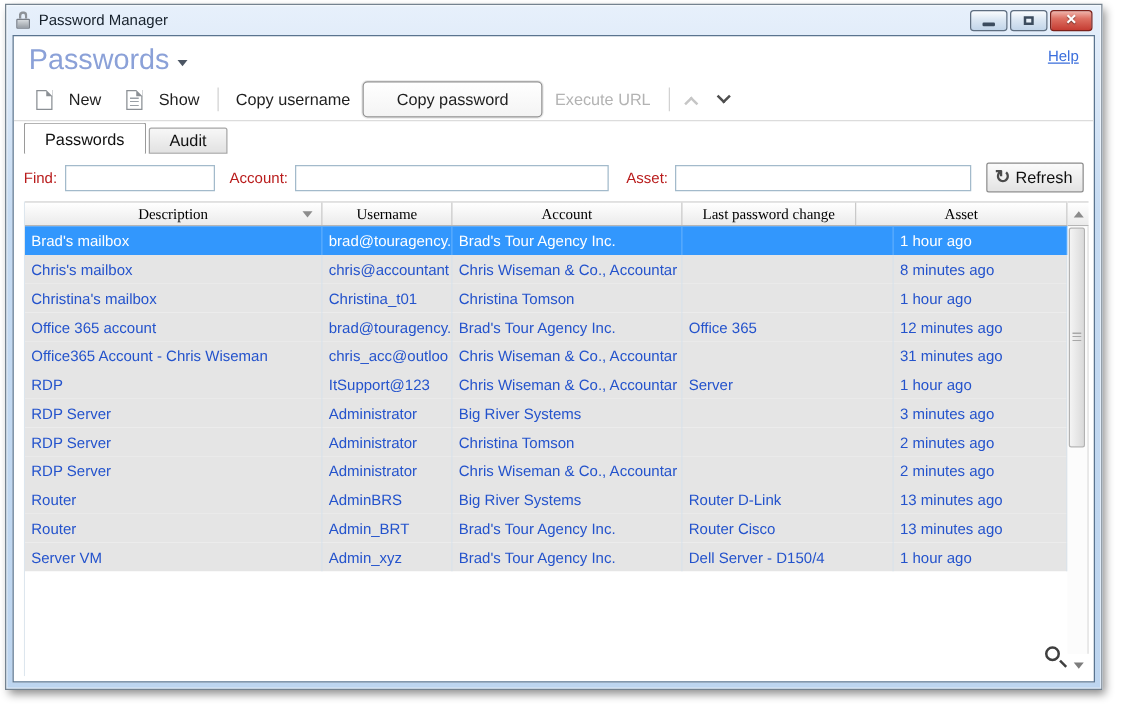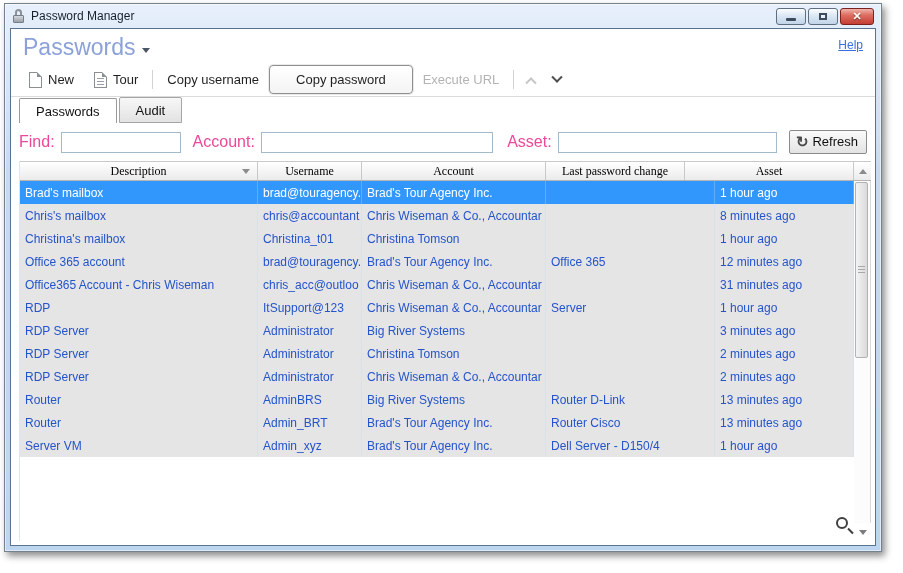--- a/index.html
+++ b/index.html
@@ -48,42 +48,42 @@
     display:flex; flex-direction:column; overflow:hidden; position:relative;
   }
 
   .page-header { display:flex; align-items:flex-start; padding:5px 12px 2px 12px; }
   .page-title { font-size:23px; color:#8ba1d8; letter-spacing:0px; display:flex; align-items:center; cursor:default;}
   .page-title .drop { width:0; height:0; border-left:4px solid transparent; border-right:4px solid transparent; border-top:5px solid #4b5563; margin-left:7px; margin-top:6px;}
   .help-link { margin-left:auto; font-size:12px; color:#3a6edc; text-decoration:underline; margin-top:4px; cursor:pointer;}
 
   
   .toolbar { display:flex; align-items:center; height:34px; padding:0 8px; border-bottom:1px solid #dcdcdc; }
-  .tb-item { display:flex; align-items:center; gap:6px; font-size:13px; color:#1f1f1f; padding:4px 10px; cursor:pointer;}
+  .tb-item { display:flex; align-items:center; gap:13px; font-size:13px; color:#1f1f1f; padding:4px 10px; cursor:pointer;}
   .tb-item.disabled { color:#b3b3b3; cursor:default;}
   .tb-sep { width:1px; height:19px; background:#d2d2d2; margin:0 4px;}
   .tb-outlined { border:1px solid #8f8f8f; border-radius:4px; padding:6px 26px; background:linear-gradient(#ffffff,#f4f4f4); box-shadow:0 0 0 1px #eaeaea;}
   .doc-icon { width:13px; height:16px; background:#fff; border:1px solid #8a8f94; position:relative;}
   .doc-icon::after { content:''; position:absolute; top:-1px; right:-1px; width:0; height:0; border-style:solid; border-width:0 5px 5px 0; border-color:#fff #fff #8a8f94 #fff;}
   .doc-icon.lines::before { content:''; position:absolute; left:2px; right:2px; top:5px; height:8px;
     background:repeating-linear-gradient(#9aa0a6 0 1px, transparent 1px 3px);}
   .chev { width:8px; height:8px; border-right:2px solid #4e4e4e; border-bottom:2px solid #4e4e4e; display:inline-block;}
   .chev.up { transform:rotate(-135deg) translate(-2px,-2px); border-color:#c6c6c6;}
   .chev.down { transform:rotate(45deg) translate(-2px,-2px);}
   .chev-btn { padding:4px 9px; display:flex; align-items:center;}
 
   
   .tabstrip { display:flex; align-items:flex-end; height:26px; padding-left:8px; }
   .tab { font-size:13px; color:#111; padding:0 16px; display:flex; align-items:center; cursor:pointer;}
   .tab.active { background:#fff; border:1px solid #9a9a9a; border-bottom:none; height:25px; border-radius:2px 2px 0 0; position:relative; z-index:2;}
-  .tab.inactive { background:linear-gradient(#f7f7f7,#e2e2e2); border:1px solid #a5a5a5; height:26px; margin-left:2px; border-radius:2px 2px 0 0;justify-content:center;}
+  .tab.inactive { background:linear-gradient(#f7f7f7,#e2e2e2); border:1px solid #a5a5a5; height:21px; margin-left:2px; border-radius:2px 2px 0 0;justify-content:center;}
 
   
   .filterbar { display:flex; align-items:center; padding:7px 8px 6px 8px; gap:6px; }
-  .filterbar label { font-size:16px; color:#ec4899; }
+  .filterbar label { font-size:12px; color:#b91c1c; }
   .filterbar input { height:21px; border:1px solid #a3bacb; background:#fff; font-size:12px; padding:0 4px; font-family:"Liberation Sans",sans-serif;}
   .find-input { width:120px; }
   .account-input { width:265px; margin-right:8px;}
   .asset-input { width:250px; margin-right:6px;}
   .refresh-btn { margin-left:auto; display:flex; align-items:center; gap:4px; font-size:13px; color:#111;
     border:1px solid #8a8a8a; border-radius:2px; background:linear-gradient(#fbfbfb,#e3e3e3); padding:2px 8px 3px 6px; height:24px; cursor:pointer;}
   .refresh-glyph { font-size:15px; font-weight:bold; color:#4a4a4a; line-height:1;}
 
   
   .table-wrap { flex:1; display:flex; margin:1px 4px 4px 8px; overflow:hidden; }
@@ -146,21 +146,21 @@
       <a class="help-link">Help</a>
     </div>
 
     <div class="toolbar">
       <div class="tb-item">
         <span class="doc-icon"></span>
         <span>New</span>
       </div>
       <div class="tb-item">
         <span class="doc-icon lines"></span>
-        <span>Tour</span>
+        <span>Show</span>
       </div>
       <div class="tb-sep"></div>
       <div class="tb-item">
         <span>Copy username</span>
       </div>
       <div class="tb-item tb-outlined">
         <span>Copy password</span>
       </div>
       <div class="tb-item disabled">
         <span>Execute URL</span>

